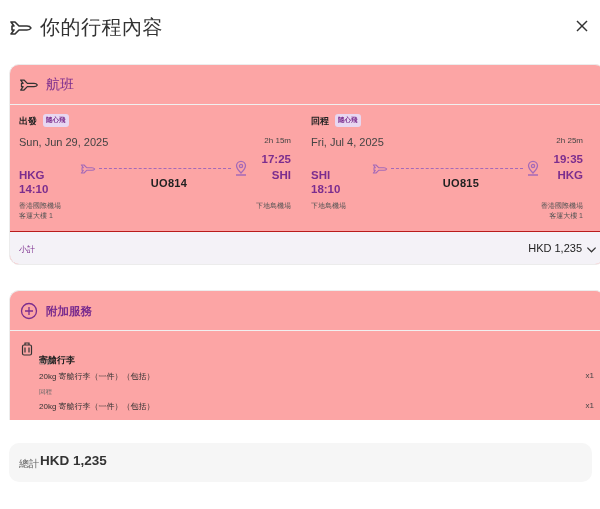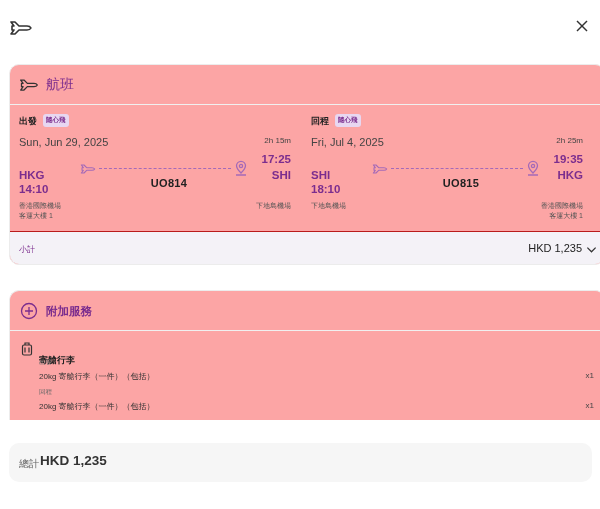--- a/index.html
+++ b/index.html
@@ -54,20 +54,21 @@
   .total .lbl { position: absolute; left: 10px; top: 14px; font-size: 10px; color: #666; }
   .total .amt { position: absolute; left: 31px; top: 10px; font-size: 13.5px; color: #333; font-weight: bold; }
 </style>
 </head>
 <body>
 
 <div class="header">
   <svg class="plane" viewBox="0 0 24 24" fill="none" stroke="#333" stroke-width="1.6" stroke-linejoin="round">
     <path d="M2 6 L6 6 L10 10 L18 10 C21 10 22 12 22 12 C22 12 21 14 18 14 L10 14 L6 18 L2 18 L5 14 L3 14 L3 10 L5 10 Z"></path>
   </svg>
+  <div class="title">你的行程內容</div>
   <svg class="close" viewBox="0 0 16 16" stroke="#333" stroke-width="1.4">
     <line x1="3" y1="3" x2="13" y2="13"></line>
       <line x1="13" y1="3" x2="3" y2="13"></line>
   </svg>
 </div>
 
 <div class="card flights">
   <div class="card-head">
     <svg class="icon" viewBox="0 0 24 24" fill="none" stroke="#333" stroke-width="1.5" stroke-linejoin="round">
       <path d="M2 6 L6 6 L10 10 L18 10 C21 10 22 12 22 12 C22 12 21 14 18 14 L10 14 L6 18 L2 18 L5 14 L3 14 L3 10 L5 10 Z"></path>

